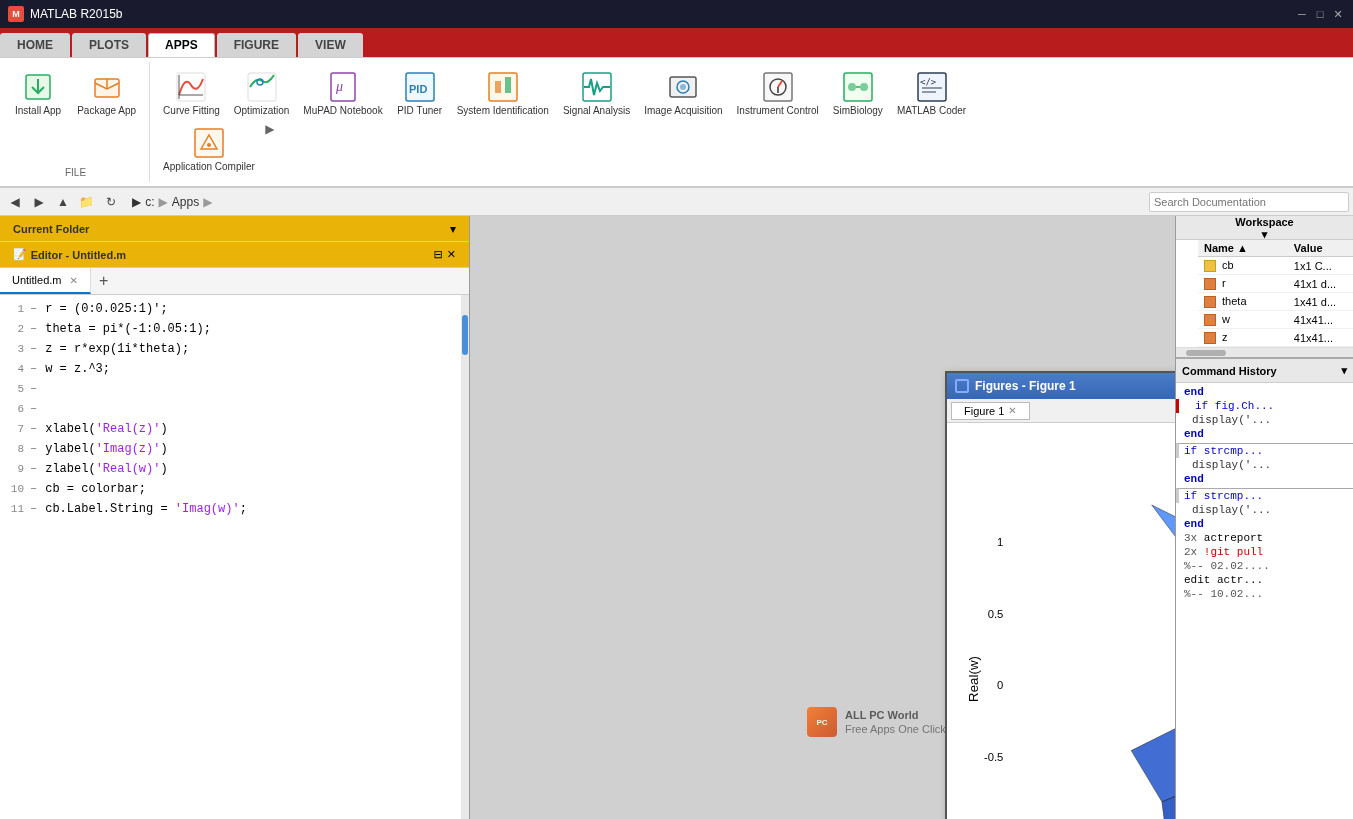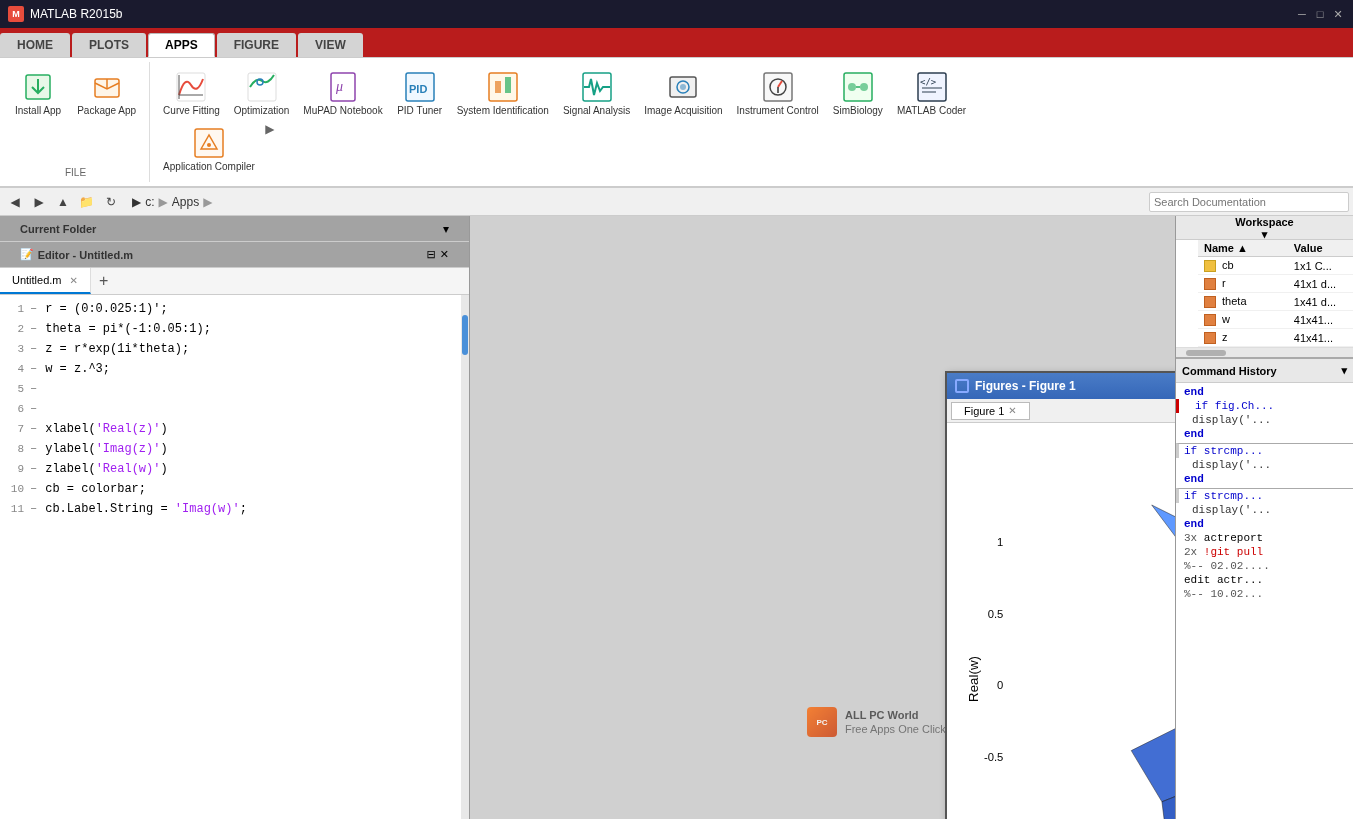--- a/index.html
+++ b/index.html
@@ -25,21 +25,21 @@
     .ribbon-btn { display: flex; flex-direction: column; align-items: center; justify-content: flex-start; padding: 4px 6px; cursor: pointer; border-radius: 3px; min-width: 52px; text-align: center; font-size: 10px; color: #333; border: 1px solid transparent; }
     .ribbon-btn .icon { width: 32px; height: 32px; display: flex; align-items: center; justify-content: center; margin-bottom: 2px; }
     .ribbon-btn .label { font-size: 10px; line-height: 1.2; }
 
     
     .toolbar-strip { background: #f0f0f0; border-bottom: 1px solid #ccc; height: 28px; display: flex; align-items: center; padding: 0 4px; gap: 2px; }
     .toolbar-btn { width: 22px; height: 22px; background: transparent; border: 1px solid transparent; border-radius: 2px; cursor: pointer; display: flex; align-items: center; justify-content: center; font-size: 12px; color: #444; }
     .breadcrumb { display: flex; align-items: center; gap: 4px; font-size: 12px; color: #333; padding: 0 8px; }
     .breadcrumb-sep { color: #999; }
     .toolbar-search { margin-left: auto; display: flex; align-items: center; padding-left: 20px; }
-    .panel-header { background: #a3a3a3; border-bottom: 1px solid #ccc; display: flex; align-items: center; padding: 0 20px; height: 26px; justify-content: space-between; }
+    .panel-header { background: #eab308; border-bottom: 1px solid #ccc; display: flex; align-items: center; padding: 0 13px; height: 26px; justify-content: space-between; }
     .panel-title { font-size: 11px; font-weight: 600; color: #333; }
     .panel-tabs { display: flex; border-bottom: 1px solid #ccc; background: #f5f5f5; }
     .panel-tab { padding: 4px 12px; font-size: 11px; cursor: pointer; border-right: 1px solid #ddd; display: flex; align-items: center; gap: 4px; background: white; border-bottom: 2px solid transparent; }
     .panel-tab.active { background: white; border-bottom: 2px solid #0078d4; }
     .panel-tab .close-x { font-size: 10px; color: #888; margin-left: 4px; cursor: pointer; }
 
     
     .editor-content { flex: 1; overflow-y: auto; padding: 4px 0; background: white; font-family: 'Courier New', monospace; font-size: 12px; }
     .code-line { display: flex; align-items: baseline; padding: 1px 0; line-height: 1.5; }
     .line-num { width: 30px; text-align: right; color: #888; font-size: 11px; padding-right: 6px; flex-shrink: 0; }

